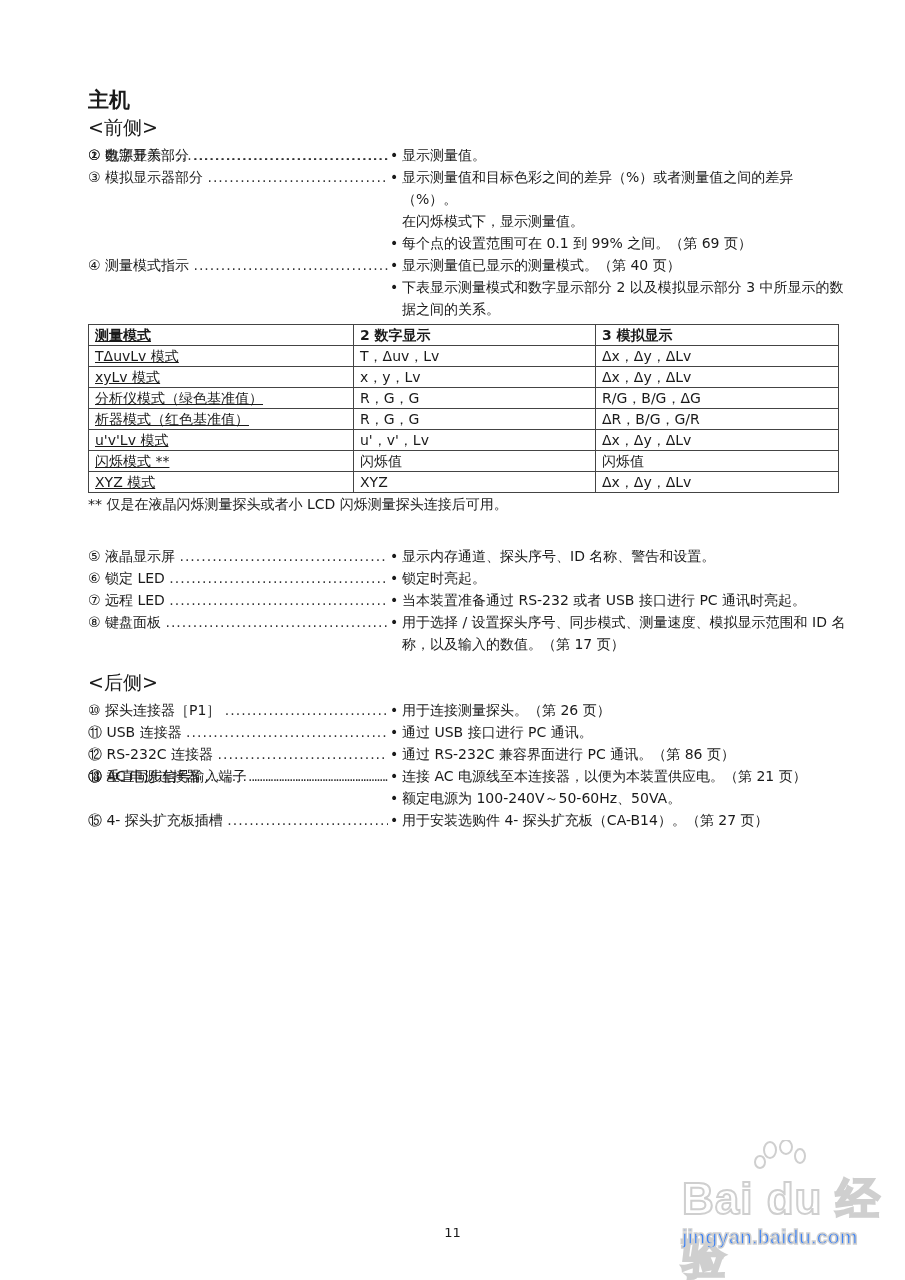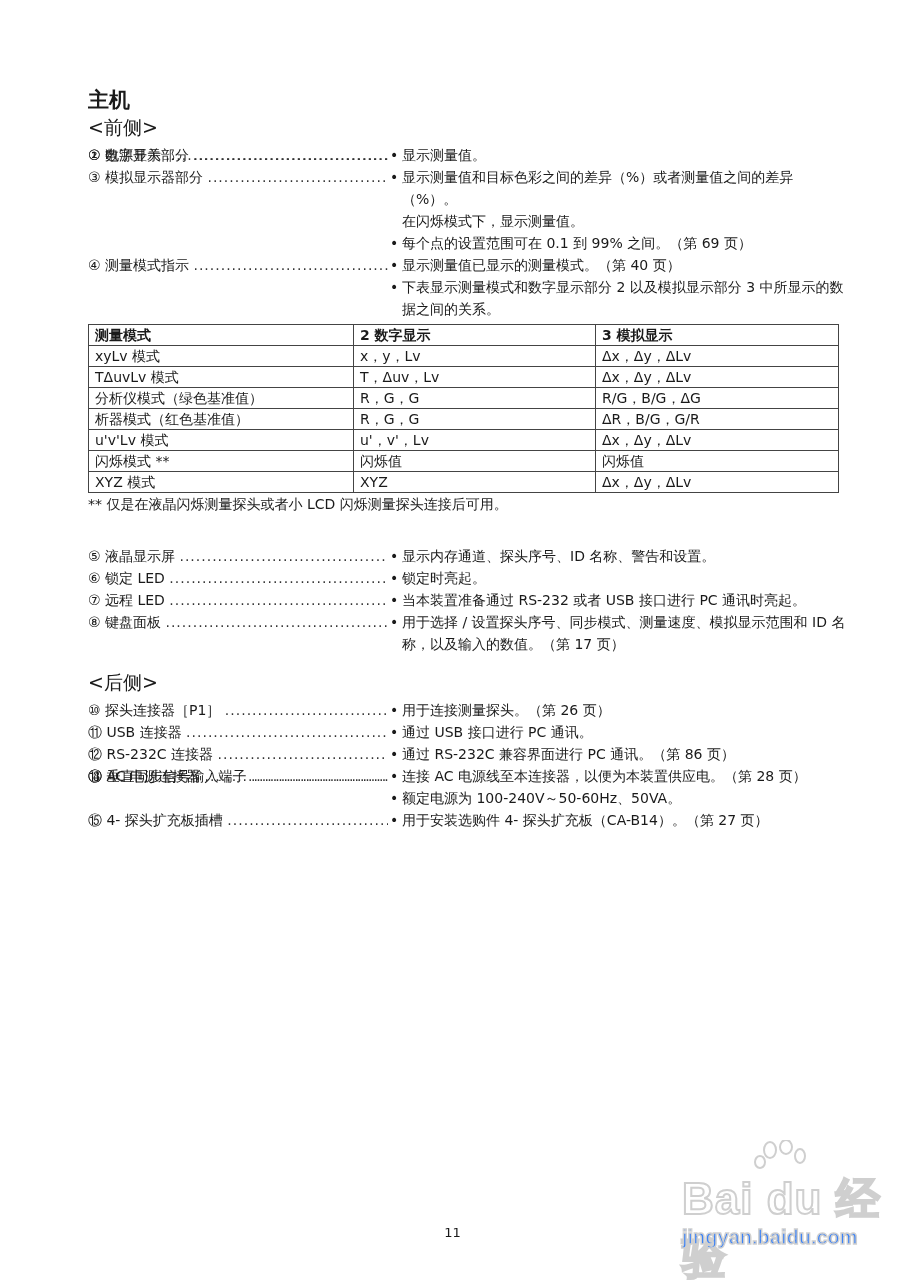--- a/index.html
+++ b/index.html
@@ -20,21 +20,21 @@
   .bullet.nob::before { content: ""; }
   .warn { display: inline-block; font-size: 15px; margin-right: 4px; }
   table.modes {
     border-collapse: collapse; width: 751px; margin-top: 4px;
     font-size: 14px; margin-left: 0;
   }
   table.modes td {
     border: 1px solid #444; padding: 0 6px; height: 20px; line-height: 20px;
     white-space: nowrap;
   }
-  table.modes td.c1 { width: 252px; }
+  table.modes td.c1 { width: 252px; text-decoration: underline; }
   table.modes td.c2 { width: 229px; }
   table.modes tr.head td { font-weight: bold; }
   .footnote { font-size: 14px; line-height: 22px; margin-bottom: 30px; }
   .spacer { height: 14px; }
   .page-number { position: absolute; top: 1225px; left: 0; width: 905px; text-align: center; font-size: 13px; }
   .watermark {
     position: absolute; left: 640px; top: 1140px; width: 260px; height: 110px;
     color: #d8d8d8; font-family: "Liberation Sans", sans-serif;
   }
   .watermark .paw { position: absolute; left: 112px; top: 0; width: 60px; height: 36px; }
@@ -83,27 +83,27 @@
   </div>
 
   <table class="modes">
     <tbody>
         <tr class="head">
       <td class="c1">测量模式</td>
       <td class="c2">2 数字显示</td>
       <td>3 模拟显示</td>
     </tr>
     <tr>
+      <td class="c1">TΔuvLv 模式</td>
+      <td class="c2">T，Δuv，Lv</td>
+      <td>Δx，Δy，ΔLv</td>
+    </tr>
+    <tr>
       <td class="c1">xyLv 模式</td>
       <td class="c2">x，y，Lv</td>
-      <td>Δx，Δy，ΔLv</td>
-    </tr>
-    <tr>
-      <td class="c1">TΔuvLv 模式</td>
-      <td class="c2">T，Δuv，Lv</td>
       <td>Δx，Δy，ΔLv</td>
     </tr>
     <tr>
       <td class="c1">分析仪模式（绿色基准值）</td>
       <td class="c2">R，G，G</td>
       <td>R/G，B/G，ΔG</td>
     </tr>
     <tr>
       <td class="c1">析器模式（红色基准值）</td>
       <td class="c2">R，G，G</td>
@@ -173,21 +173,21 @@
     <div class="desc">
         <div class="bullet">通过 RS-232C 兼容界面进行 PC 通讯。（第 86 页）</div>
       </div>
   </div>
   <div class="item">
     <div class="label"><span>⑬</span> <span>垂直同步信号输入端子</span> <span class="lead">..................................................................................</span></div>
   </div>
   <div class="item">
     <div class="label"><span>⑭</span> <span>AC 电源连接器</span> <span class="lead">..................................................................................</span></div>
     <div class="desc">
-      <div class="bullet">连接 AC 电源线至本连接器，以便为本装置供应电。（第 28 页）</div>
+      <div class="bullet">连接 AC 电源线至本连接器，以便为本装置供应电。（第 21 页）</div>
       <div class="bullet">额定电源为 100-240V～50-60Hz、50VA。</div>
     </div>
   </div>
   <div class="item">
     <div class="label"><span>⑮</span> <span>4- 探头扩充板插槽</span> <span class="lead">..................................................................................</span></div>
     <div class="desc">
         <div class="bullet">用于安装选购件 4- 探头扩充板（CA-B14）。（第 27 页）</div>
       </div>
   </div>
 </div>

